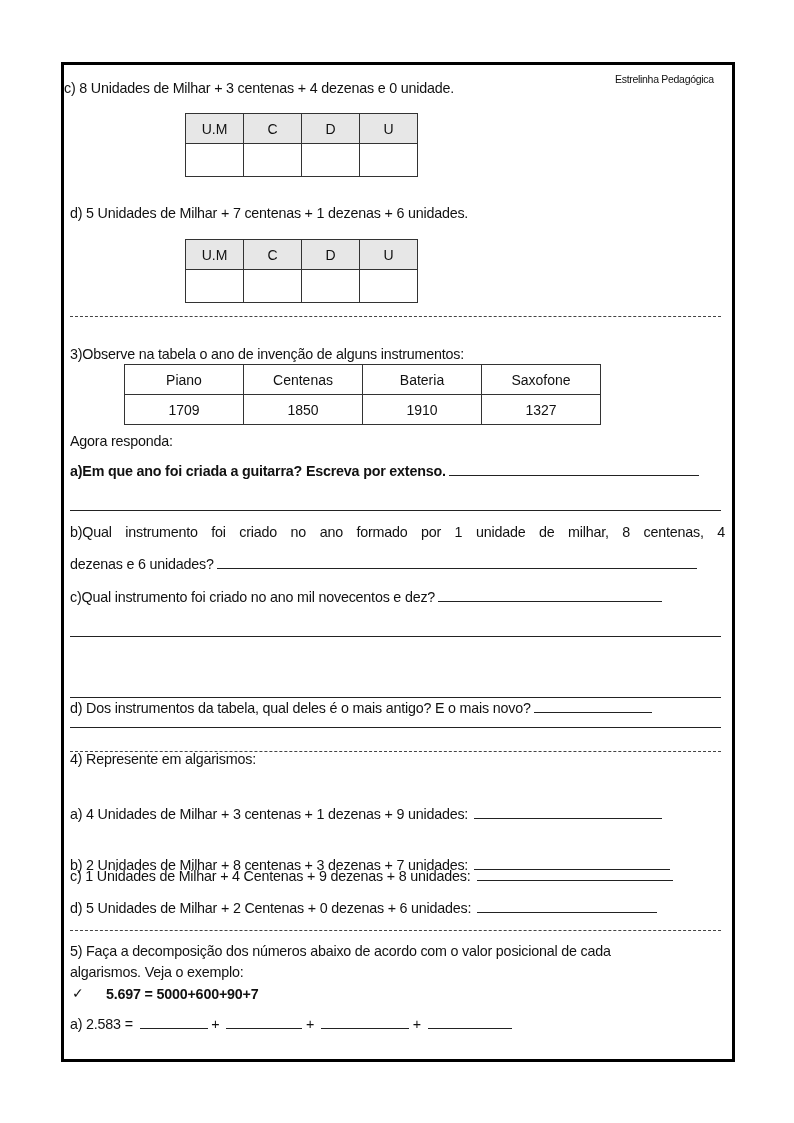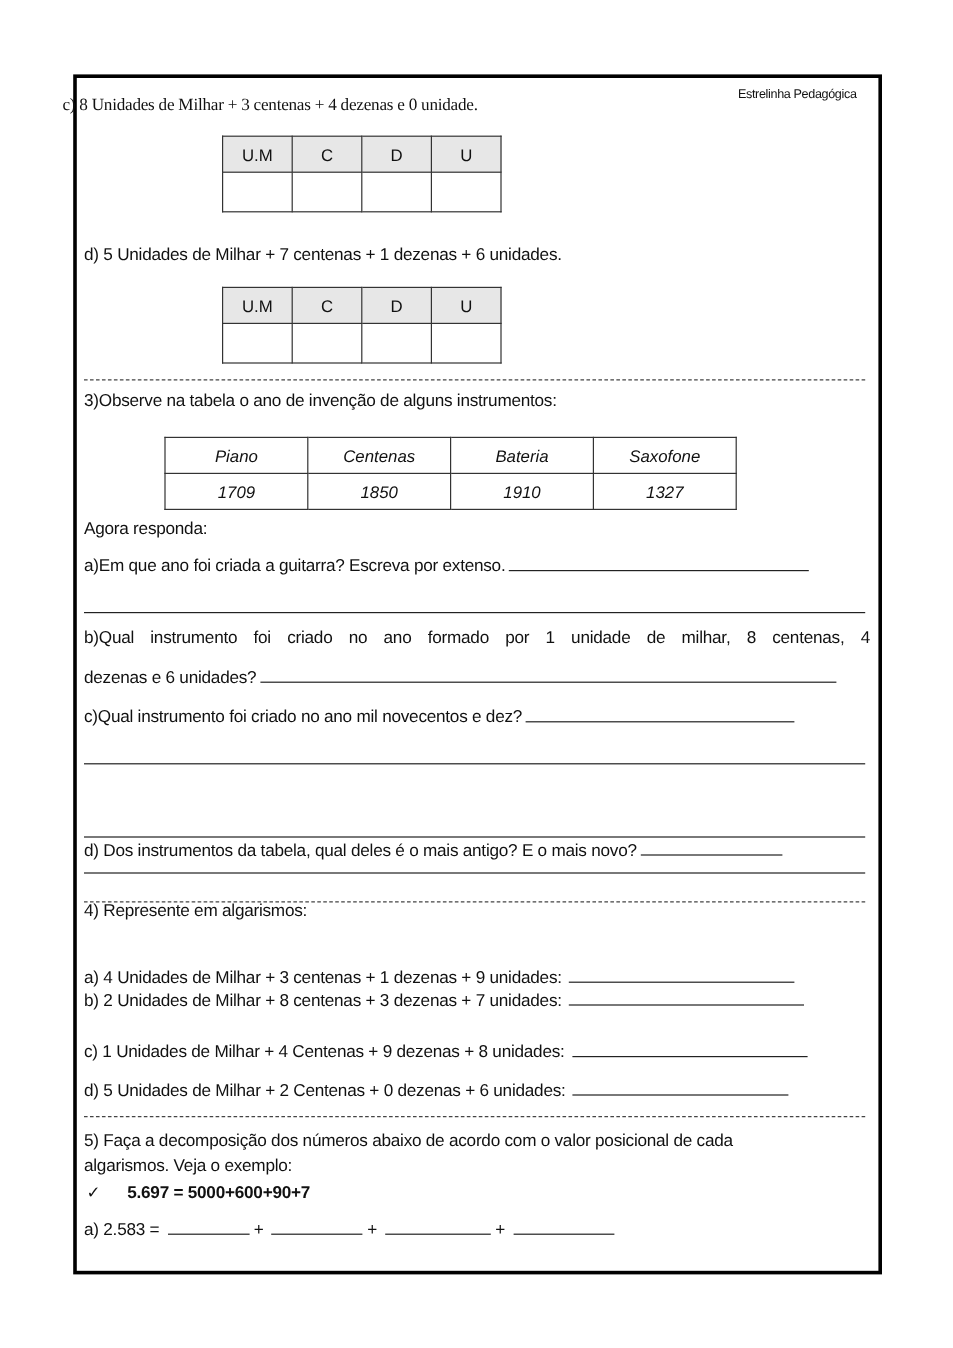--- a/index.html
+++ b/index.html
@@ -20,21 +20,21 @@
   .bold { font-weight: bold; }
   .check { font-size: 14px; }
 </style>
 </head>
 <body>
 
 <div class="page-frame"></div>
 
 <div class="abs brand" style="left:615px; top:73px;">Estrelinha Pedagógica</div>
 
-<div class="abs txt" style="left:52px; top:80px;font-family:Liberation Serif, serif;">c) 8 Unidades de Milhar + 3 centenas + 4 dezenas e 0 unidade.</div>
+<div class="abs txt" style="left:64px; top:80px;">c) 8 Unidades de Milhar + 3 centenas + 4 dezenas e 0 unidade.</div>
 <table class="grid pv" style="left:173px; top:113px;">
   <tbody>
       <tr class="hd">
     <td>U.M</td>
     <td>C</td>
     <td>D</td>
     <td>U</td>
   </tr>
   <tr class="bd">
     <td></td>
@@ -58,41 +58,41 @@
     <td></td>
     <td></td>
     <td></td>
     <td></td>
   </tr>
 </tbody>
   </table>
 
 <div class="dash-sep" style="top:316px;"></div>
 
-<div class="abs txt" style="left:70px; top:326px;text-align:center;">3)Observe na tabela o ano de invenção de alguns instrumentos:</div>
-<table class="grid inst" style="left:125px; top:364px;font-style:italic;">
+<div class="abs txt" style="left:70px; top:346px;text-align:center;">3)Observe na tabela o ano de invenção de alguns instrumentos:</div>
+<table class="grid inst" style="left:112px; top:364px;">
   <tbody>
       <tr>
     <td>Piano</td>
     <td>Centenas</td>
     <td>Bateria</td>
     <td>Saxofone</td>
   </tr>
   <tr>
     <td>1709</td>
     <td>1850</td>
     <td>1910</td>
     <td>1327</td>
   </tr>
 </tbody>
   </table>
 
 <div class="abs txt" style="left:70px; top:433px;">Agora responda:</div>
 
-<div class="abs txt" style="left:70px; top:462px;">
+<div class="abs txt" style="left:70px; top:462px;font-weight:bold;">
   <span>a)Em que ano foi criada a guitarra? Escreva por extenso.</span><span class="blank" style="width:250px;"></span>
 </div>
 <div class="full-line" style="top:510px;"></div>
 
 <div class="abs txt" style="left:70px; top:524px; width:655px; text-align:justify; text-align-last:justify; white-space:normal;">b)Qual instrumento foi criado no ano formado por 1 unidade de milhar, 8 centenas, 4</div>
 <div class="abs txt" style="left:70px; top:555px;">
   <span>dezenas e 6 unidades?</span><span class="blank" style="width:480px;"></span>
 </div>
 
 <div class="abs txt" style="left:70px; top:588px;">
@@ -106,21 +106,21 @@
 <div class="full-line" style="top:697px;"></div>
 <div class="full-line" style="top:727px;"></div>
 
 <div class="dash-sep" style="top:751px;"></div>
 
 <div class="abs txt" style="left:70px; top:751px;">4) Represente em algarismos:</div>
 
 <div class="abs txt" style="left:70px; top:805px;">
   <span>a) 4 Unidades de Milhar + 3 centenas + 1 dezenas + 9 unidades:</span><span class="blank" style="width:188px; margin-left:6px;"></span>
 </div>
-<div class="abs txt" style="left:70px; top:824px;">
+<div class="abs txt" style="left:70px; top:856px;">
   <span>b) 2 Unidades de Milhar + 8 centenas + 3 dezenas + 7 unidades:</span><span class="blank" style="width:196px; margin-left:6px;"></span>
 </div>
 <div class="abs txt" style="left:70px; top:867px;">
   <span>c) 1 Unidades de Milhar + 4 Centenas + 9 dezenas + 8 unidades:</span><span class="blank" style="width:196px; margin-left:6px;"></span>
 </div>
 <div class="abs txt" style="left:70px; top:899px;">
   <span>d) 5 Unidades de Milhar + 2 Centenas  +  0 dezenas + 6 unidades:</span><span class="blank" style="width:180px; margin-left:6px;"></span>
 </div>
 
 <div class="dash-sep" style="top:930px;"></div>

